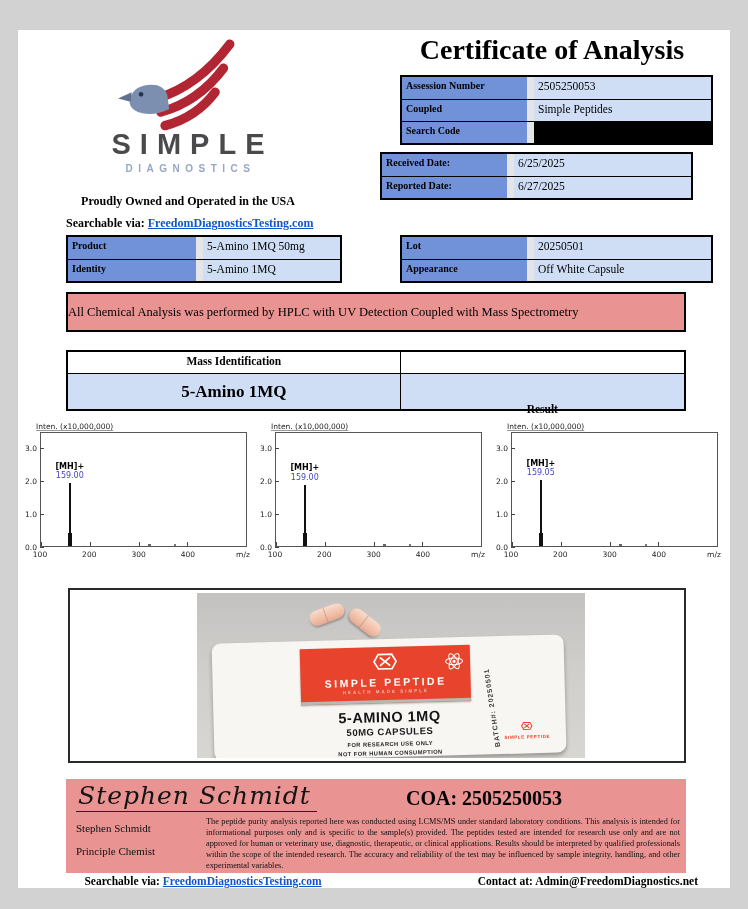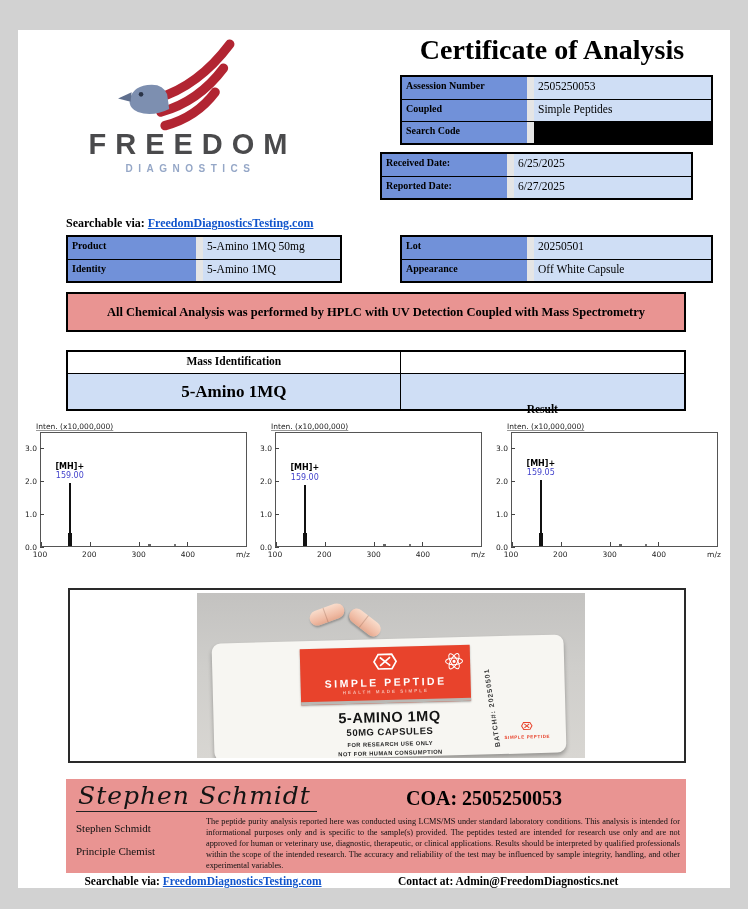--- a/index.html
+++ b/index.html
@@ -25,21 +25,21 @@
   .trow + .trow { border-top:1px solid #000; }
   .tlabel { width:132px; background:var(--header_blue); font-weight:bold; font-size:10px; padding:3px 4px 0 4px; border-right:7px solid #e5e5e5; color:#000; }
   .tval { flex:1; background:var(--cell_blue); font-size:11.5px; padding:3px 4px 0 4px; color:#000; }
   .t-info { left:382px; top:45px; width:313px; }
   .t-dates { left:362px; top:122px; width:313px; }
   .t-product { left:48px; top:205px; width:276px; }
   .t-product .tlabel { width:135px; }
   .t-lot { left:382px; top:205px; width:313px; }
 
   
-  .banner { position:absolute; left:48px; top:262px; width:620px; height:40px; background:var(--banner_pink); border:2px solid #000; text-align:center; line-height:36px; font-size:12.5px; font-weight:bold; }
+  .banner { position:absolute; left:48px; top:262px; width:620px; height:40px; background:var(--banner_pink); border:2px solid #000; line-height:36px; font-size:12.5px; font-weight:normal; }
 
   
   .mass-table { position:absolute; left:48px; top:320px; width:620px; border:2px solid #000; }
   .mt-header { display:flex; height:21px; background:#fff; }
   .mt-header > div { text-align:center; font-weight:bold; font-size:11.5px; padding-top:3px; }
   .mt-row { display:flex; height:36px; background:var(--cell_blue); border-top:1.5px solid #000; }
   .mt-row > div { text-align:center; font-weight:bold; font-size:17px; padding-top:8px; }
   .mt-c1 { width:54%; border-right:1.5px solid #000; }
   .mt-c2 { width:46%;margin-top:48px; }
 
@@ -83,41 +83,42 @@
   
   .sig-block { position:absolute; left:48px; top:749px; width:620px; height:94px; background:var(--banner_pink); }
   .sig-script { position:absolute; left:10px; top:2px; font-family:"DejaVu Serif", serif; font-style:italic; font-size:25px; color:#141414; border-bottom:1.5px solid #222; padding:0 6px 1px 2px; letter-spacing:1px; }
   .coa { position:absolute; left:340px; top:8px; font-size:20px; font-weight:bold; color:#000; }
   .sig-name { position:absolute; left:10px; top:43px; font-size:11px; color:#111; }
   .sig-role { position:absolute; left:10px; top:66px; font-size:11px; color:#111; }
   .disclaimer { position:absolute; left:140px; top:38px; width:474px; font-size:8.3px; line-height:1.32; color:#111; text-align:justify; }
 
   
   .footer-left { position:absolute; left:30px; top:845px; width:310px; text-align:center; font-size:11.5px; font-weight:bold; }
-  .footer-right { position:absolute; left:380px; top:845px; width:300px; text-align:left; font-size:11.5px; font-weight:bold; }
+  .footer-right { position:absolute; left:380px; top:845px; width:300px; text-align:right; font-size:11.5px; font-weight:bold; }
 </style>
 </head>
 <body>
 
 <div class="page">
 
   <div class="logo-block">
     <svg class="eagle" width="150" height="96" viewBox="0 0 140 92">
       <g stroke="#b22532" stroke-width="9" fill="none" stroke-linecap="round">
         <path d="M40 58 Q80 46 110 6"></path>
         <path d="M44 71 Q80 61 104 29"></path>
         <path d="M48 84 Q78 76 96 52"></path>
       </g>
       <path d="M14 62 Q15 47 31 45 Q46 43 50 54 L52 68 Q36 76 22 71 Q15 68 14 62 Z" fill="#7d8fb0"></path>
       <path d="M15 61 L3 58 L16 52 Z" fill="#5f6f8e"></path>
       <circle cx="25" cy="54" r="2.2" fill="#2a3346"></circle>
     </svg>
-    <div class="brand">FREEDOM</div>
+    <div class="brand">SIMPLE</div>
     <div class="subbrand">DIAGNOSTICS</div>
   </div>
+  <div class="tagline">Proudly Owned and Operated in the USA</div>
   <div class="searchable-top">
     <span>Searchable via:</span>
     <a class="link">FreedomDiagnosticsTesting.com</a>
   </div>
 
   <h1 class="title">Certificate of Analysis</h1>
 
   <div class="kv-table t-info">
       <div class="trow">
         <div class="tlabel">Assession Number</div>

